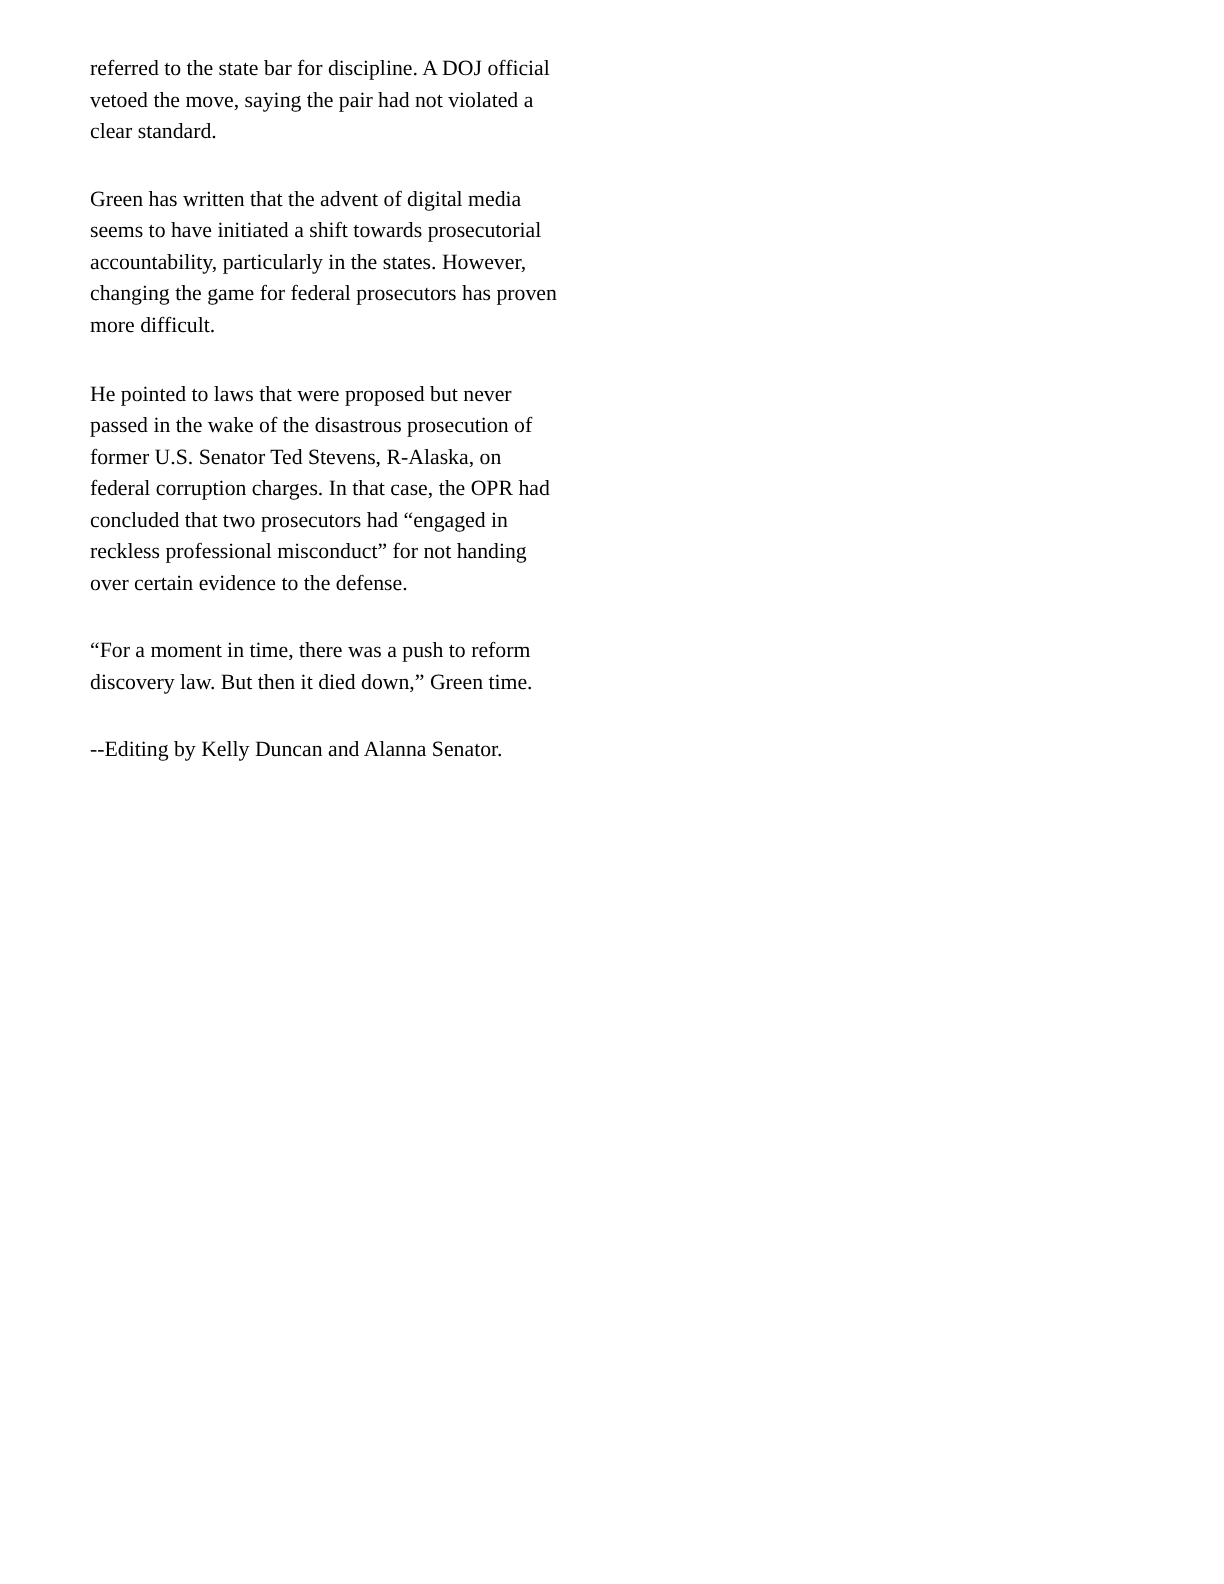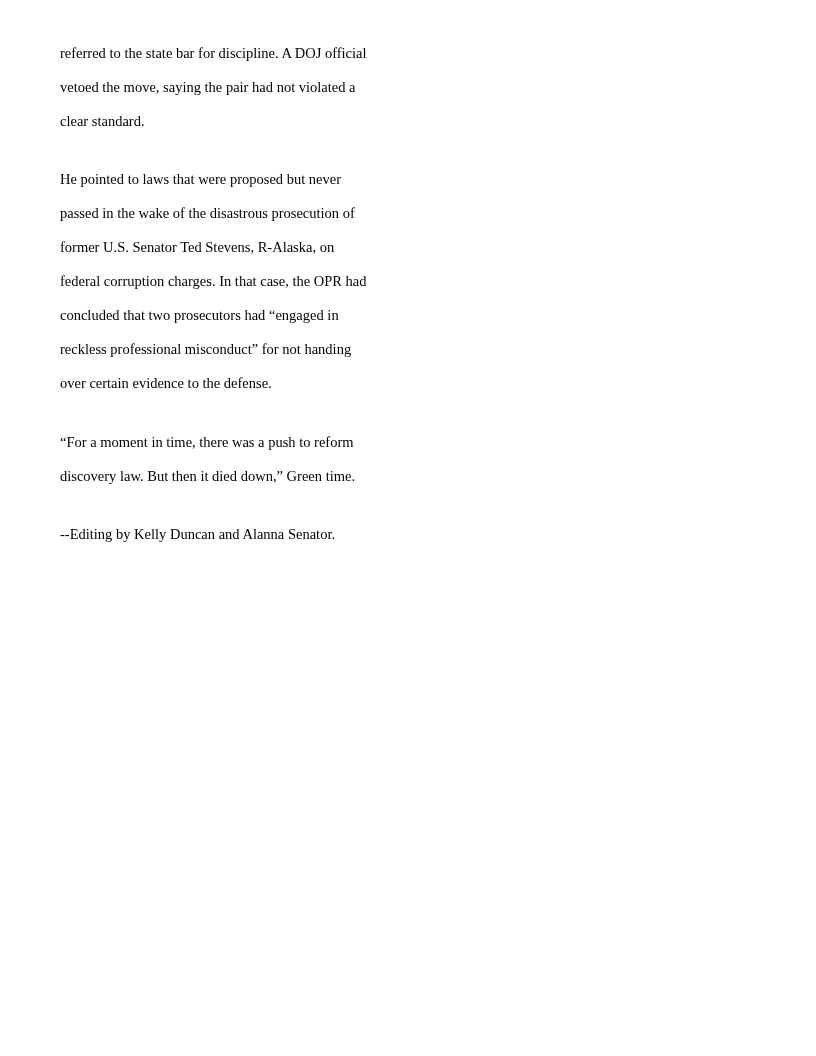--- a/index.html
+++ b/index.html
@@ -18,33 +18,38 @@
   }
   .article {
     position: absolute;
     left: 60px;
     top: 36px;
     width: 356px;
   }
   .para {
     margin: 0 0 24.3px 0;
     font-size: 14.5px;
-    line-height: 34px;
+    line-height: 21px;
     white-space: pre-line;
     color: #000000;
   }
 </style>
 </head>
 <body>
 
 <div class="page">
   <div class="article">
     <p class="para">referred to the state bar for discipline. A DOJ official
 vetoed the move, saying the pair had not violated a
 clear standard.</p>
+    <p class="para">Green has written that the advent of digital media
+seems to have initiated a shift towards prosecutorial
+accountability, particularly in the states. However,
+changing the game for federal prosecutors has proven
+more difficult.</p>
     <p class="para">He pointed to laws that were proposed but never
 passed in the wake of the disastrous prosecution of
 former U.S. Senator Ted Stevens, R-Alaska, on
 federal corruption charges. In that case, the OPR had
 concluded that two prosecutors had “engaged in
 reckless professional misconduct” for not handing
 over certain evidence to the defense.</p>
     <p class="para">“For a moment in time, there was a push to reform
 discovery law. But then it died down,” Green time.</p>
     <p class="para">--Editing by Kelly Duncan and Alanna Senator.</p>

